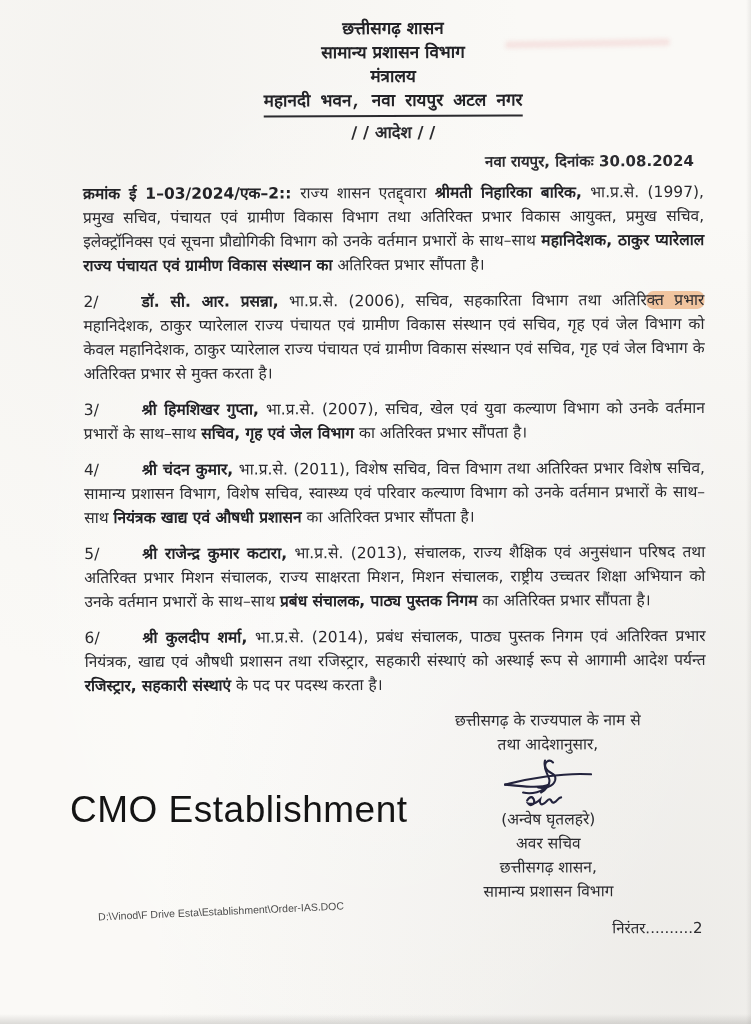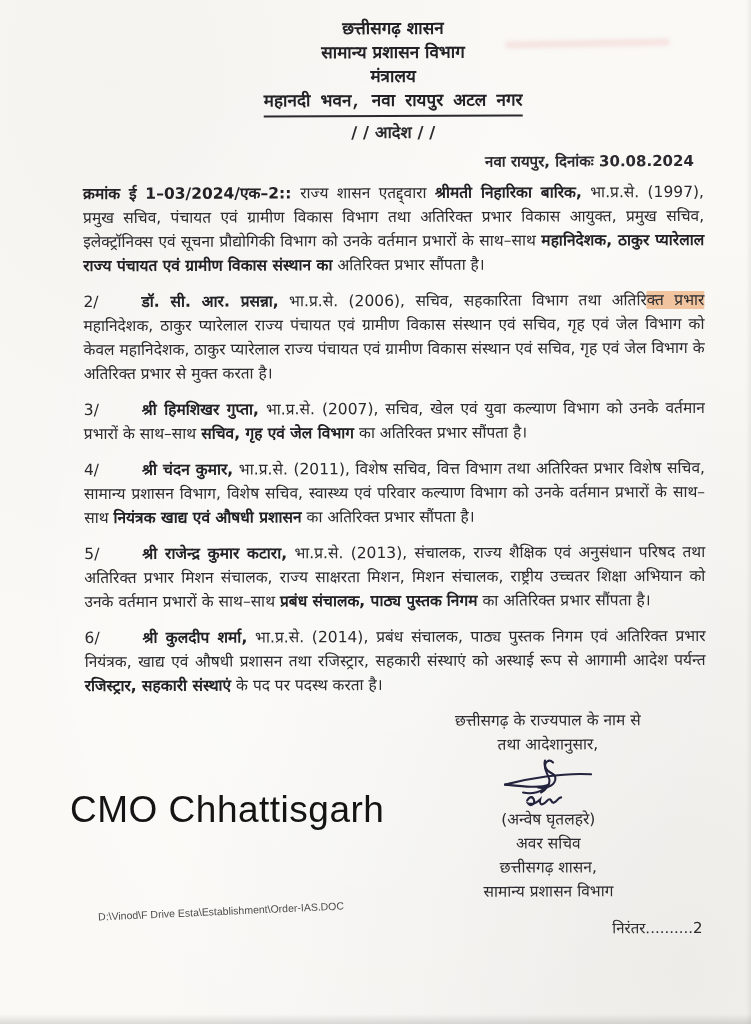--- a/index.html
+++ b/index.html
@@ -13,21 +13,21 @@
     font-family:"DejaVu Sans",sans-serif;color:#2b2b2f;padding-left:11px;
   }
   .content{position:absolute;left:84px;top:16px;width:621px;transform:rotate(-0.2deg);}
   .doc-header{text-align:center;font-weight:bold;font-size:17px;line-height:24px;color:#232327;}
   .venue{display:inline-block;border-bottom:2px solid #2b2b2f;padding-bottom:1px;font-family:Liberation Mono, monospace;}
   .order-title{text-align:center;font-weight:bold;font-size:16.5px;margin-top:5px;line-height:22px;}
   .place-date{text-align:right;font-weight:bold;font-size:15px;margin-top:7px;margin-bottom:10px;padding-right:10px;}
   .para{text-align:justify;font-size:15.5px;line-height:24px;margin:0 0 12px 0;}
   .para-num{display:inline-block;min-width:58px;}
   .bold{font-weight:bold;color:#222226;}
-  .hl{border-radius:1px;}
+  .hl{border-radius:7px;}
   .sign-block{width:300px;margin:2px 8px 0 auto;text-align:center;font-size:15.5px;line-height:24px;}
   .sign-scribble{margin:-2px 0 -16px 0;}
   .continuation{text-align:right;font-size:15px;margin-top:14px;padding-right:4px;}
   .watermark{position:absolute;left:70px;top:789px;font-family:"Liberation Sans",sans-serif;
     font-size:37px;color:#141414;letter-spacing:0.5px;white-space:nowrap;}
   .file-path{position:absolute;left:98px;top:905px;font-family:"Liberation Sans",sans-serif;
     font-size:10.5px;color:#4c4c4c;transform:rotate(-2.6deg);white-space:nowrap;}
   .edge-right{position:absolute;top:0;right:0;width:16px;height:100%;
     background:linear-gradient(to right, rgba(255,255,255,0), rgba(128,126,123,0.38));}
   .edge-right-line{position:absolute;top:0;right:0;width:3px;height:100%;background:#a8a6a3;}
@@ -82,21 +82,21 @@
       <div>(अन्वेष घृतलहरे)</div>
       <div>अवर सचिव</div>
       <div>छत्तीसगढ़ शासन,</div>
       <div>सामान्य प्रशासन विभाग</div>
     </div>
 
     <div class="continuation">निरंतर..........2</div>
 
   </div>
 
-  <div class="watermark">CMO Chhattisgarh</div>
+  <div class="watermark">CMO Establishment</div>
 
   <div class="file-path">D:\Vinod\F Drive Esta\Establishment\Order-IAS.DOC</div>
 
   <div class="edge-bottom"></div>
   <div class="edge-right"></div>
   <div class="edge-right-line"></div>
 
 </div>
 
 </body></html>

